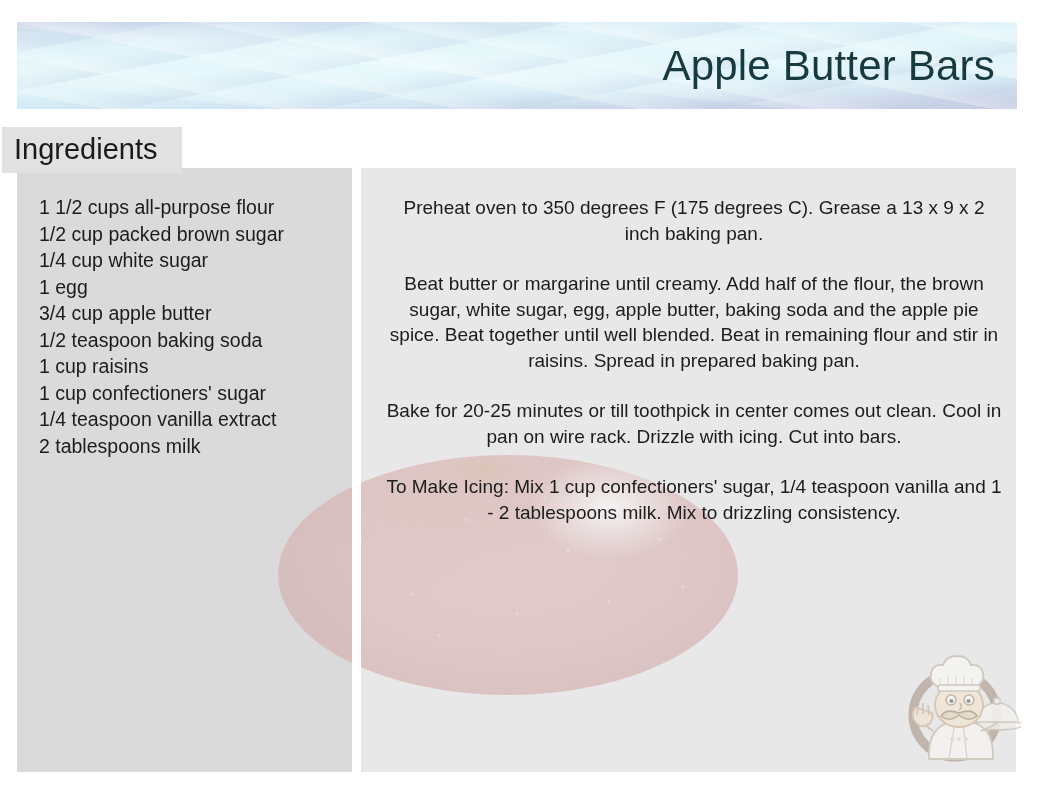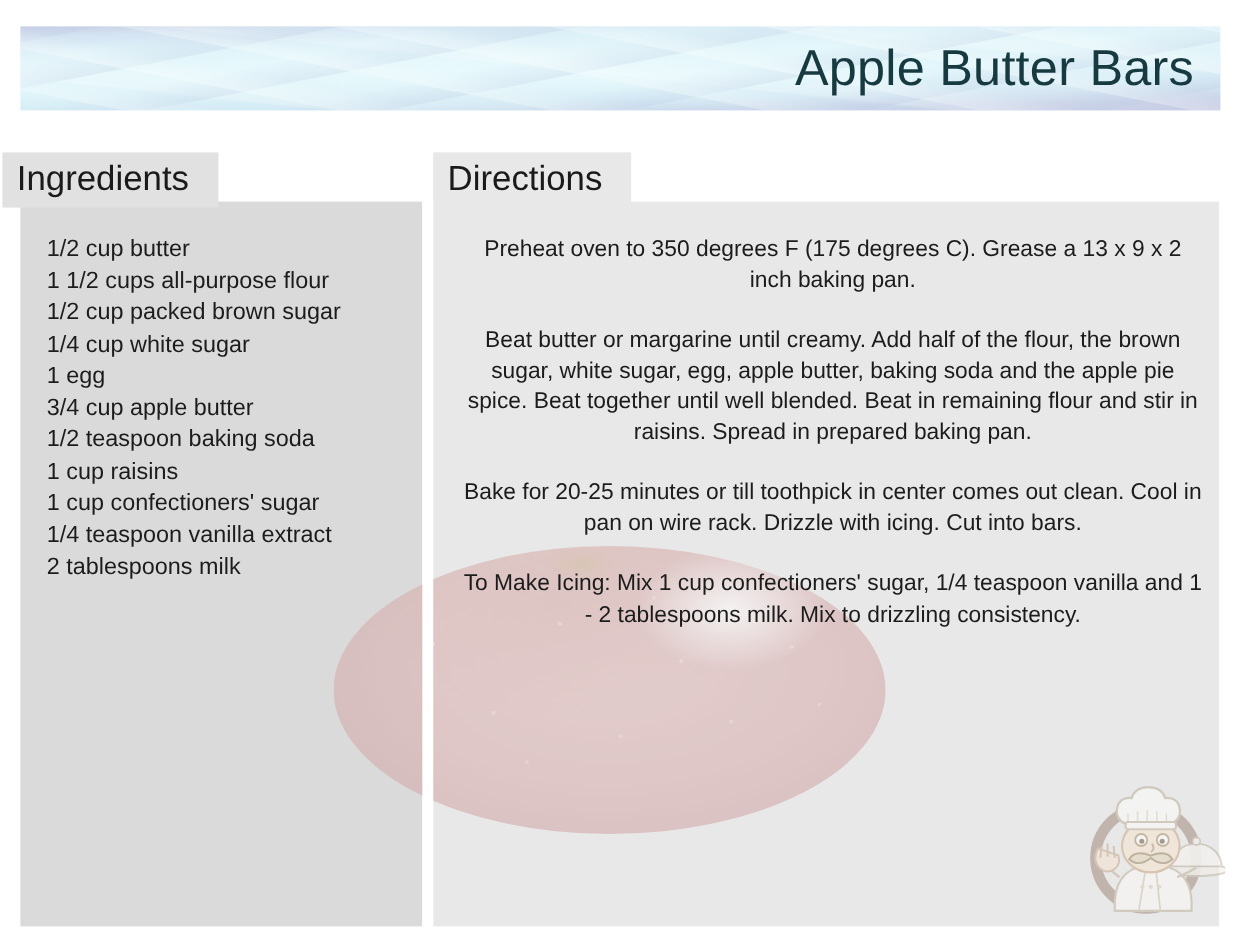--- a/index.html
+++ b/index.html
@@ -27,21 +27,21 @@
     width: 1015px; height: 761px;
     background: #ffffff;
   }
 
   
   .banner {
     position: absolute;
     left: 17px;
     top: 22px;
     width: 1000px;
-    height: 70px;
+    height: 87px;
     overflow: hidden;
     background:
       linear-gradient(178deg,
         #c9cfe6 0%,
         #d4e4f2 9%,
         #ddf1f8 22%,
         #e3f6fa 40%,
         #dcf2f8 58%,
         #d3e9f4 74%,
         #c8cfe6 94%,
@@ -218,31 +218,29 @@
   <div class="banner">
     <div class="banner-sheen"></div>
     <div class="banner-weave"></div>
     <div class="banner-title">Apple Butter Bars</div>
   </div>
 
   <div class="panel panel-ingredients"></div>
   <div class="tab tab-ingredients">Ingredients</div>
 
   <div class="panel panel-directions"></div>
-  <div class="tab tab-directions">Directions</div>
 
   <div class="apple-wrap">
     <div class="apple"></div>
     <div class="apple-speck"></div>
     <div class="apple-stemtop"></div>
   </div>
   <div class="gutter-white"></div>
 
   <div class="ing-list" id="ing-list">
-      <div>1/2 cup butter</div>
       <div>1 1/2 cups all-purpose flour</div>
       <div>1/2 cup packed brown sugar</div>
       <div>1/4 cup white sugar</div>
       <div>1 egg</div>
       <div>3/4 cup apple butter</div>
       <div>1/2 teaspoon baking soda</div>
       <div>1 cup raisins</div>
       <div>1 cup confectioners' sugar</div>
       <div>1/4 teaspoon vanilla extract</div>
       <div>2 tablespoons milk</div>

